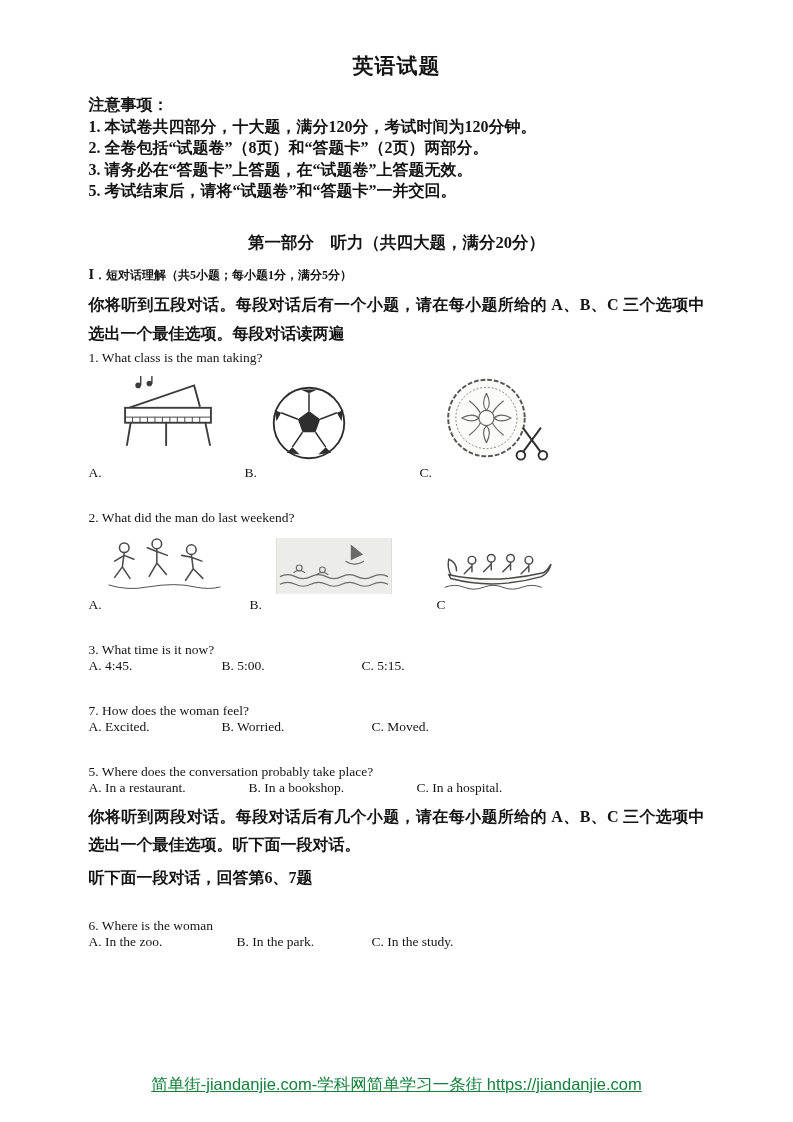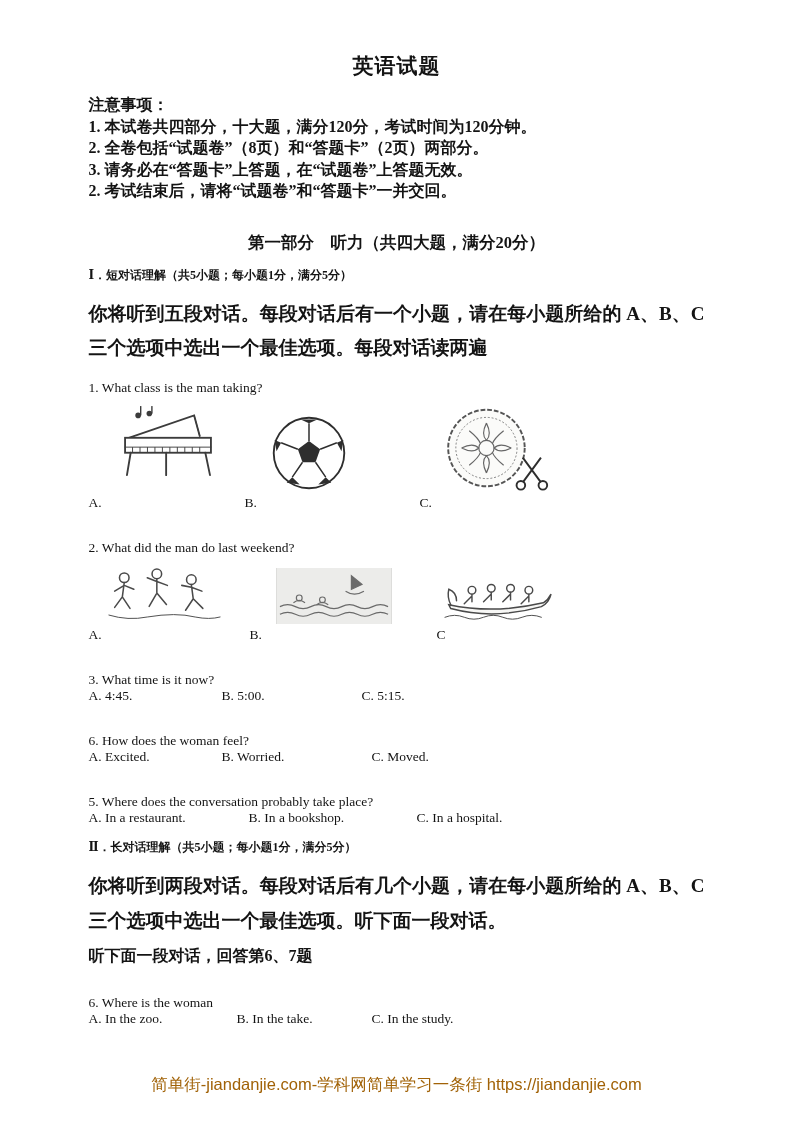--- a/index.html
+++ b/index.html
@@ -13,51 +13,52 @@
     font-family:"Liberation Serif","DejaVu Serif",serif;
     padding:52px 72px 0 72px;
     overflow:hidden;
   }
   .title { text-align:center; font-size:21px; font-weight:bold; letter-spacing:1px; margin-bottom:14px; }
   .cn-b { font-size:16px; font-weight:bold; line-height:1.35; }
   .nh { margin-top:6px; }
   .notice { }
   .part-heading { text-align:center; font-weight:bold; font-size:16.5px; margin-top:30px; }
   .sec-heading { font-weight:bold; font-size:12px; margin-top:13px; }
-  .sec-intro { font-weight:bold; font-size:19px; line-height:1.8; margin-top:13px; text-align:justify; }
+  .sec-intro { font-weight:bold; font-size:16px; line-height:1.8; margin-top:7px; text-align:justify; }
   .sub-line { margin-top:7px; }
   .q { font-size:13.5px; margin-top:29px; }
-  .q-first { margin-top:15px; }
+  .q-first { margin-top:1px; }
   .img-row { display:flex; align-items:flex-end; margin-top:8px; }
   .pic { display:inline-block; line-height:0; }
   .opts { display:flex; font-size:13.5px; }
   .opts span { display:inline-block; white-space:nowrap; }
   .lbl-row { margin-top:3px; }
   .opt-row { margin-top:0; }
   .footer {
     position:absolute; left:0; right:0; bottom:26px;
     text-align:center;
-    color:#a16207;
+    color:#15803d;
     font-size:16.5px;
     font-family:"Liberation Sans","DejaVu Sans",sans-serif;
+    text-decoration:underline;
   }
   svg { display:block; }
 </style>
 </head>
 <body>
 
 <div class="page">
 
   <h1 class="title">英语试题</h1>
 
   <div class="cn-b nh">注意事项：</div>
   <div class="cn-b notice">1. 本试卷共四部分，十大题，满分120分，考试时间为120分钟。</div>
   <div class="cn-b notice">2. 全卷包括“试题卷”（8页）和“答题卡”（2页）两部分。</div>
   <div class="cn-b notice">3. 请务必在“答题卡”上答题，在“试题卷”上答题无效。</div>
-  <div class="cn-b notice">2. 考试结束后，请将“试题卷”和“答题卡”一并交回。</div>
+  <div class="cn-b notice">5. 考试结束后，请将“试题卷”和“答题卡”一并交回。</div>
 
   <div class="part-heading">第一部分　听力（共四大题，满分20分）</div>
   <div class="sec-heading">Ⅰ．短对话理解（共5小题；每小题1分，满分5分）</div>
   <p class="sec-intro">你将听到五段对话。每段对话后有一个小题，请在每小题所给的 A、B、C 三个选项中选出一个最佳选项。每段对话读两遍</p>
 
   <div class="q q-first">1. What class is the man taking?</div>
   <div class="img-row">
     <span class="pic" style="margin-left:23px">
       <svg viewBox="0 0 120 92" width="112" height="86">
         <g fill="none" stroke="#3c3c3c" stroke-width="2" stroke-linecap="round">
@@ -175,39 +176,38 @@
     <span>C</span>
   </div>
 
   <div class="q">3. What time is it now?</div>
   <div class="opts opt-row">
     <span style="width:133px">A. 4:45.</span>
     <span style="width:140px">B. 5:00.</span>
     <span>C. 5:15.</span>
   </div>
 
-  <div class="q">6. How does the woman feel?</div>
+  <div class="q">7. How does the woman feel?</div>
   <div class="opts opt-row">
     <span style="width:133px">A. Excited.</span>
     <span style="width:150px">B. Worried.</span>
     <span>C. Moved.</span>
   </div>
 
   <div class="q">5. Where does the conversation probably take place?</div>
   <div class="opts opt-row">
     <span style="width:160px">A. In a restaurant.</span>
     <span style="width:168px">B. In a bookshop.</span>
     <span>C. In a hospital.</span>
   </div>
 
-  <div class="sec-heading">Ⅱ．长对话理解（共5小题；每小题1分，满分5分）</div>
   <p class="sec-intro">你将听到两段对话。每段对话后有几个小题，请在每小题所给的 A、B、C 三个选项中选出一个最佳选项。听下面一段对话。</p>
   <div class="cn-b sub-line">听下面一段对话，回答第6、7题</div>
 
   <div class="q">6. Where is the woman</div>
   <div class="opts opt-row">
     <span style="width:148px">A. In the zoo.</span>
-    <span style="width:135px">B. In the take.</span>
+    <span style="width:135px">B. In the park.</span>
     <span>C. In the study.</span>
   </div>
 
   <div class="footer">简单街-jiandanjie.com-学科网简单学习一条街 https://jiandanjie.com</div>
 </div>
 
 </body></html>

